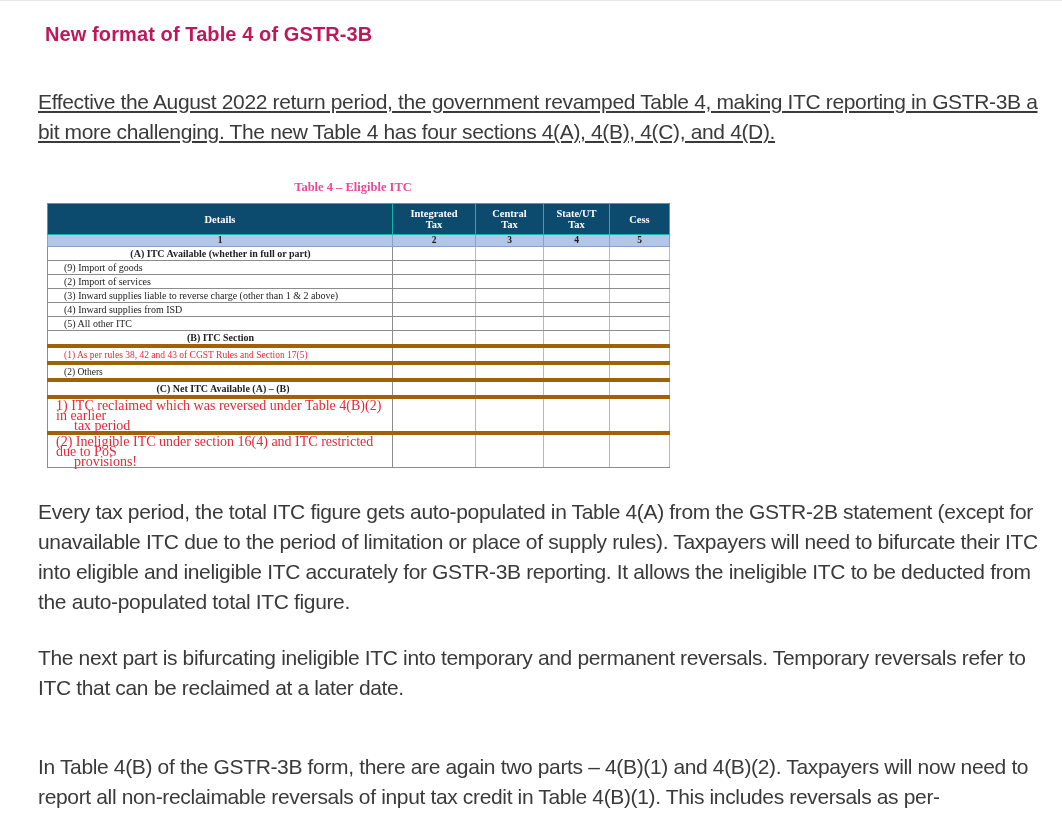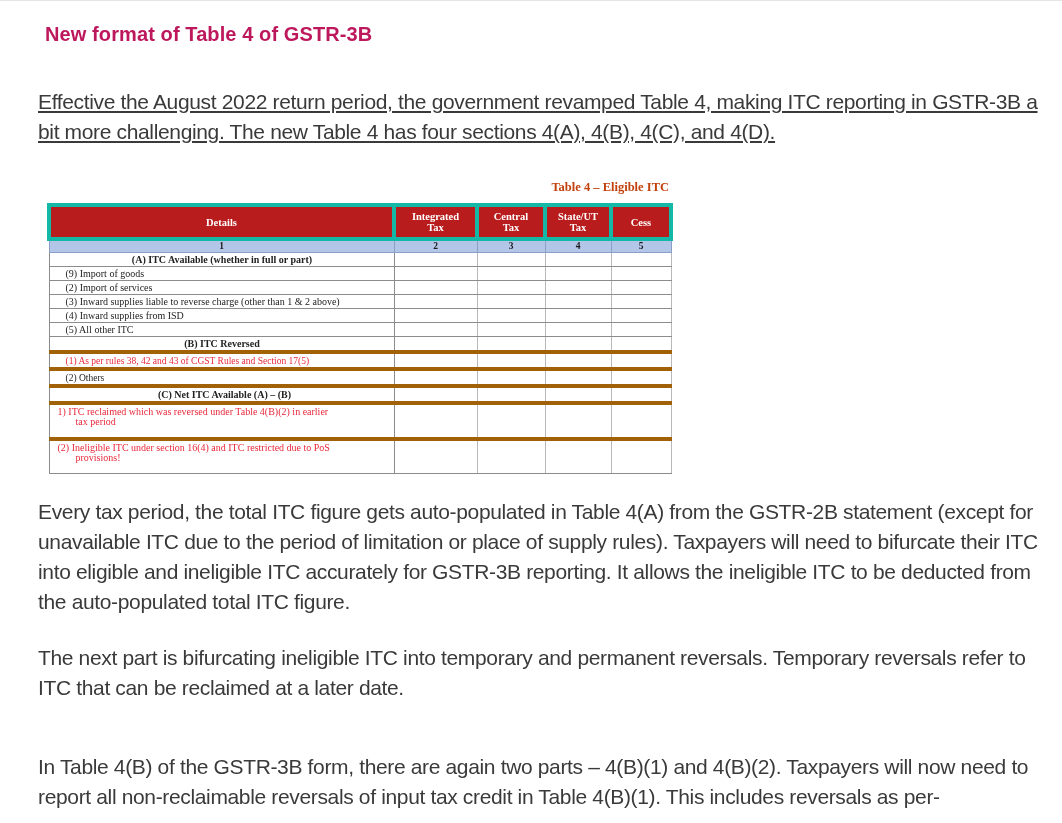--- a/index.html
+++ b/index.html
@@ -6,31 +6,31 @@
   body { width: 1062px; height: 823px; position: relative; overflow: hidden; font-family: "Liberation Sans", sans-serif; }
   .topline { position: absolute; left: 0; top: 0; width: 1062px; height: 1px; background: #e6e6e6; }
   h1 { position: absolute; left: 37px; top: 15px; margin: 8px; font-family: "Liberation Sans", sans-serif; font-weight: bold; font-size: 20px; color: #be185d; letter-spacing: 0.1px; }
   .para { position: absolute; left: 38px; margin: 0; font-size: 21px; line-height: 30px; color: #3a3a3a; letter-spacing: -0.35px; }
   #p1 { top: 87px; width: 1010px; text-decoration: underline; }
   #p2 { top: 497px; width: 1010px; }
   #p3 { top: 643px; width: 1010px; }
   #p4 { top: 752px; width: 1010px; }
 
   .figure { position: absolute; left: 47px; top: 176px; width: 622px; }
-  .fig-title { text-align: right; font-family: "Liberation Serif", serif; font-weight: bold; font-size: 12.5px; color: #c2410c; height: 22px; line-height: 22px; margin-left: -10px; }
+  .fig-title { text-align: center; font-family: "Liberation Serif", serif; font-weight: bold; font-size: 12.5px; color: #ec4899; height: 22px; line-height: 22px; margin-left: -10px; }
   table.itc { border-collapse: collapse; width: 622px; font-family: "Liberation Serif", serif; font-size: 10px; table-layout: fixed; margin-top: 5px; }
-  table.itc th { background: #b91c1c; color: #ffffff; font-weight: bold; font-size: 10.5px; line-height: 11px; height: 30px; border: 4px solid #14b8a6; text-align: center; padding: 0; }
+  table.itc th { background: #0c4a6e; color: #ffffff; font-weight: bold; font-size: 10.5px; line-height: 11px; height: 30px; border: 1px solid #14b8a6; text-align: center; padding: 0; }
   table.itc td { border: 1px solid #8c8c8c; padding: 0 0 0 3px; height: 13px; line-height: 12px; color: #222; vertical-align: middle; }
   table.itc td.val { border-left: 1.5px solid #b8b8b8; border-right: 1.5px solid #b8b8b8; padding: 0; }
   table.itc td.val.first { border-left: 1px solid #555; }
   table.itc tr.num td { background: #b4c6e7; text-align: center; font-weight: bold; font-size: 9.5px; height: 11px; line-height: 11px; color: #1a1a1a; padding: 0; border-color: #8aa0c8; }
   table.itc td.section { font-weight: bold; padding-left: 1px; text-align: center; }
   table.itc td.sub { padding-left: 16px; }
   table.itc td.red { color: #e8283a; }
-  table.itc td.tall { height: 30px; line-height: 10px; font-size: 10px; vertical-align: top; padding-top: 2px; }
+  table.itc td.tall { height: 30px; line-height: 10px; font-size: 14px; vertical-align: top; padding-top: 2px; }
   .ind2 { display: block; padding-left: 18px; }
   table.itc tr.darkrule td { border-top: 4px solid #a16207; }
 </style>
 </head>
 <body>
 
 <div class="topline"></div>
 
 <h1>New format of Table 4 of GSTR-3B</h1>
 
@@ -99,21 +99,21 @@
           <td class="val"></td>
       </tr>
       <tr>
         <td class="sub">(5) All other ITC</td>
         <td class="val first"></td>
           <td class="val"></td>
           <td class="val"></td>
           <td class="val"></td>
       </tr>
       <tr>
-        <td class="section">(B) ITC Reversed</td>
+        <td class="section">(B) ITC Section</td>
         <td class="val first"></td>
           <td class="val"></td>
           <td class="val"></td>
           <td class="val"></td>
       </tr>
       <tr class="darkrule">
         <td class="sub red" style="font-size:9.5px">(1) As per rules 38, 42 and 43 of CGST Rules and Section 17(5)</td>
         <td class="val first"></td>
           <td class="val"></td>
           <td class="val"></td>

